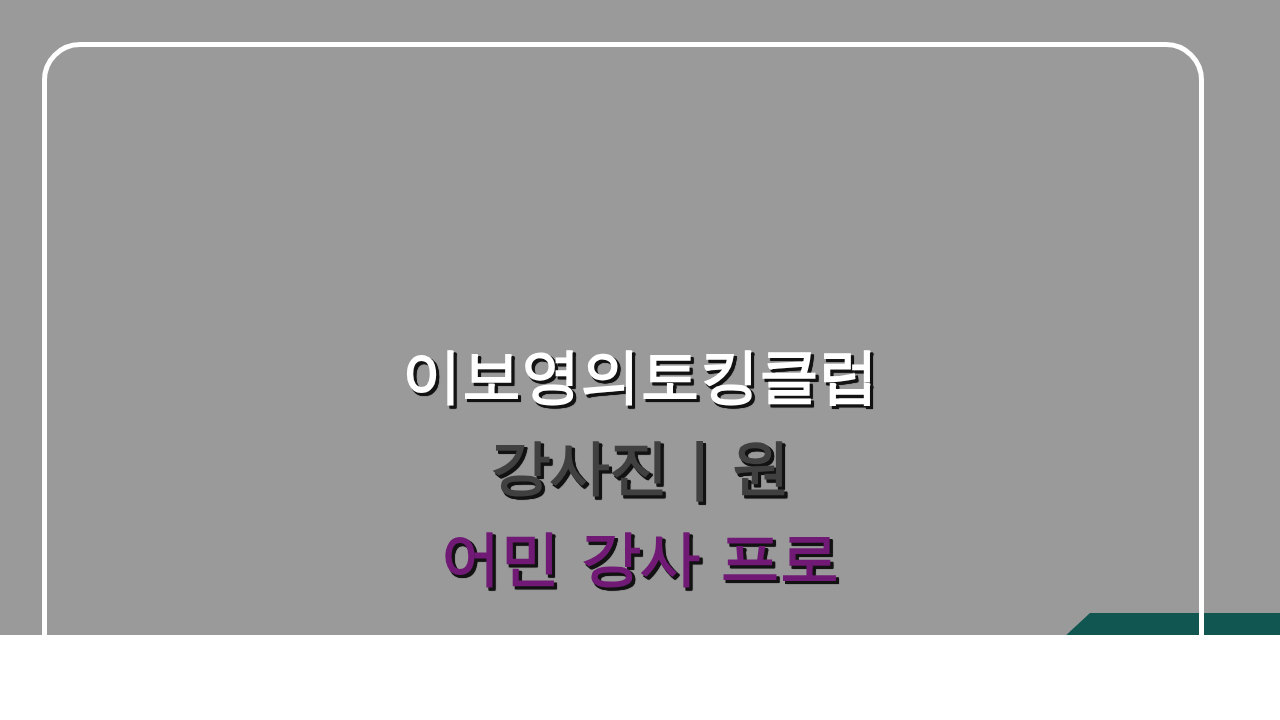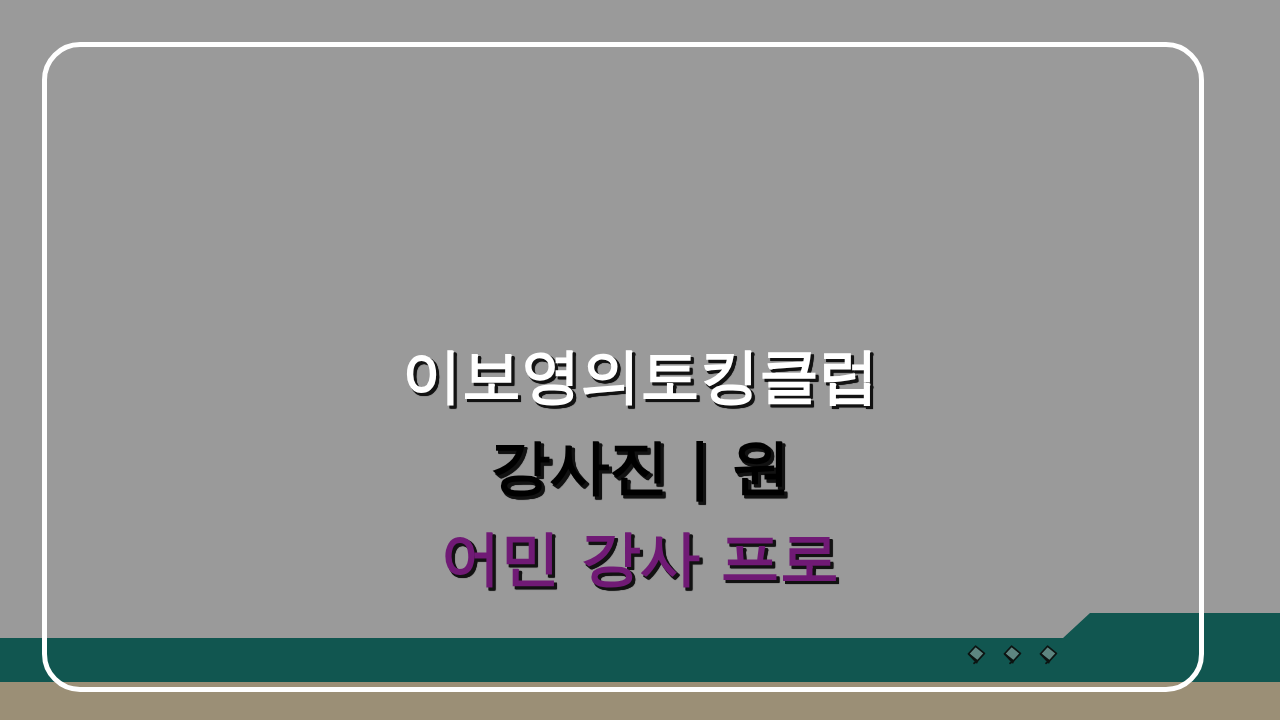--- a/index.html
+++ b/index.html
@@ -4,21 +4,21 @@
 <title>이보영의토킹클럽 강사진</title>
 <style>
   html, body {
     margin: 0;
     padding: 0;
     background: #ffffff;
   }
   #stage {
     position: relative;
     width: 1280px;
-    height: 720px;
+    height: 635px;
     overflow: hidden;
     font-family: "DejaVu Sans", "Liberation Sans", sans-serif;
     background: var(--bg, #9a9a9a);
   }
 
   
   .bg-plate {
     position: absolute;
     inset: 0;
     background: #9a9a9a;
@@ -137,17 +137,17 @@
       <path d="M13.5 3.2 L22.4 10.4 L15.4 18.0 L6.6 10.8 Z" fill="#5e8580" stroke="#0d1412" stroke-width="1.7" stroke-linejoin="round"></path>
       <path d="M6.6 10.8 L14.8 19.6" stroke="#0d1412" stroke-width="1.7" stroke-linecap="round"></path>
       <path d="M15.4 18.0 L12.0 20.3" stroke="#0d1412" stroke-width="1.7" stroke-linecap="round"></path>
     </svg>
   </div>
 
   <div class="card-border" style="border-color: rgb(255, 255, 255); border-width: 5px; border-radius: 38px;"></div>
 
   <div class="headline-wrap">
     <div class="headline" style="color: rgb(255, 255, 255); text-shadow: rgb(18, 18, 18) 3px 3px 0px, rgb(18, 18, 18) 3px 3px 1px, rgb(18, 18, 18) 2px 3px 0px, rgb(18, 18, 18) 3px 2px 0px;">이보영의토킹클럽</div>
-    <div class="headline" style="color: #000000; text-shadow: rgb(18, 18, 18) 3px 3px 0px, rgb(18, 18, 18) 3px 3px 1px, rgb(18, 18, 18) 2px 3px 0px, rgb(18, 18, 18) 3px 2px 0px;">강사진 | 원</div>
+    <div class="headline" style="color: #404040; text-shadow: rgb(18, 18, 18) 3px 3px 0px, rgb(18, 18, 18) 3px 3px 1px, rgb(18, 18, 18) 2px 3px 0px, rgb(18, 18, 18) 3px 2px 0px;">강사진 | 원</div>
     <div class="headline" style="color: #701a75; text-shadow: rgb(18, 18, 18) 3px 3px 0px, rgb(18, 18, 18) 3px 3px 1px, rgb(18, 18, 18) 2px 3px 0px, rgb(18, 18, 18) 3px 2px 0px;">어민 강사 프로</div>
   </div>
 
 </div>
 
 </body></html>

